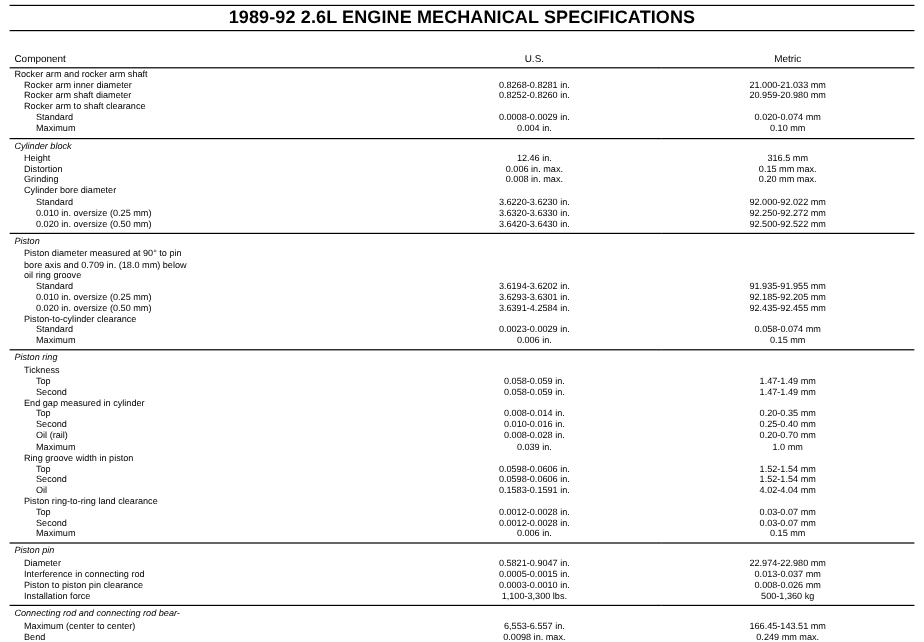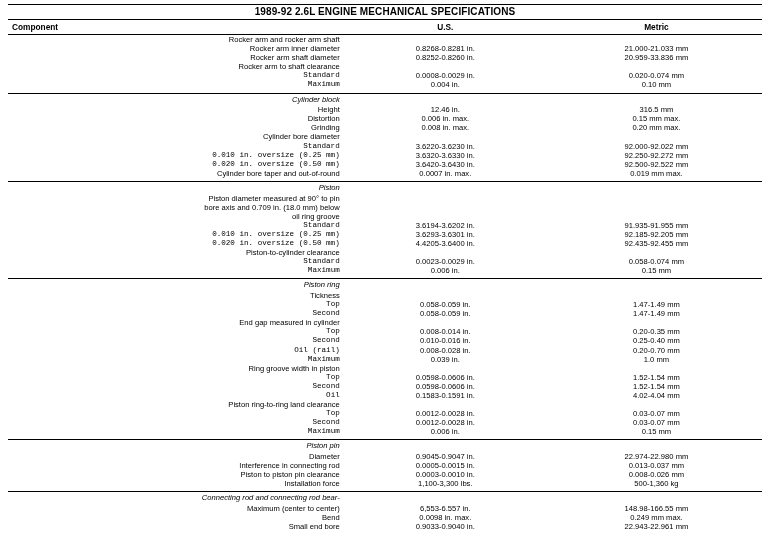--- a/index.html
+++ b/index.html
@@ -16,62 +16,62 @@
   }
   .page {
     width: 770px;
     height: 535px;
     box-sizing: border-box;
     padding: 4px 8px 0 8px;
     position: relative;
   }
   .doc-title {
     text-align: center;
-    font-size: 10px;
+    font-size: 15px;
     font-weight: bold;
     letter-spacing: 0.1px;
     padding: 1px 0 2px 0;
     border-top: 1.5px solid #000;
     border-bottom: 1.5px solid #000;
-    margin: 0 0 0 0;
+    margin: 0 0 16px 0;
   }
   table.spec {
     width: 100%;
     border-collapse: collapse;
     table-layout: fixed;
     font-size: 7.6px;
   }
   table.spec col.c-comp { width: 44%; }
   table.spec col.c-us { width: 28%; }
   table.spec col.c-met { width: 28%; }
 
   th.hdr {
-    font-weight: bold;
+    font-weight: normal;
     font-size: 8.3px;
     text-align: center;
     padding: 2px 0 2px 0;
     border-bottom: 1px solid #000;
   }
   th.hdr.left {
     text-align: left;
     padding-left: 4px;
   }
   td {
     padding: 0;
     line-height: 9.1px;
     vertical-align: top;
     height: 9.1px;
   }
-  td.comp { text-align: right; }
+  td.comp { text-align: left; }
   td.val { text-align: center; }
 
   
   .ind0 { padding-left: 4px; }
   .ind1 { padding-left: 12px; }
-  .ind2 { padding-left: 22px; font-family: Liberation Mono, monospace; }
+  .ind2 { padding-left: 22px; }
 
   tr.group-sep > td {
     border-top: 1px solid #000;
     padding-top: 1px;
     height: 10.6px;
     font-style: italic;
   }
   tr.spacer > td {
     height: 3px;
     line-height: 3px;
@@ -105,21 +105,21 @@
           <td class="val"></td>
         </tr>
         <tr>
           <td class="comp ind1">Rocker arm inner diameter</td>
           <td class="val">0.8268-0.8281 in.</td>
           <td class="val">21.000-21.033 mm</td>
         </tr>
         <tr>
           <td class="comp ind1">Rocker arm shaft diameter</td>
           <td class="val">0.8252-0.8260 in.</td>
-          <td class="val">20.959-33.836 mm</td>
+          <td class="val">20.959-20.980 mm</td>
         </tr>
         <tr>
           <td class="comp ind1">Rocker arm to shaft clearance</td>
           <td class="val"></td>
           <td class="val"></td>
         </tr>
         <tr>
           <td class="comp ind2">Standard</td>
           <td class="val">0.0008-0.0029 in.</td>
           <td class="val">0.020-0.074 mm</td>
@@ -165,25 +165,20 @@
         <tr>
           <td class="comp ind2">0.010 in. oversize (0.25 mm)</td>
           <td class="val">3.6320-3.6330 in.</td>
           <td class="val">92.250-92.272 mm</td>
         </tr>
         <tr>
           <td class="comp ind2">0.020 in. oversize (0.50 mm)</td>
           <td class="val">3.6420-3.6430 in.</td>
           <td class="val">92.500-92.522 mm</td>
         </tr>
-        <tr>
-          <td class="comp ind1">Cylinder bore taper and out-of-round</td>
-          <td class="val">0.0007 in. max.</td>
-          <td class="val">0.019 mm max.</td>
-        </tr>
         <tr class="spacer">
           <td colspan="3"></td>
         </tr>
         <tr class="group-sep">
           <td class="comp ind0">Piston</td>
           <td class="val"></td>
           <td class="val"></td>
         </tr>
         <tr>
           <td class="comp ind1">Piston diameter measured at 90° to pin</td>
@@ -205,21 +200,21 @@
           <td class="val">3.6194-3.6202 in.</td>
           <td class="val">91.935-91.955 mm</td>
         </tr>
         <tr>
           <td class="comp ind2">0.010 in. oversize (0.25 mm)</td>
           <td class="val">3.6293-3.6301 in.</td>
           <td class="val">92.185-92.205 mm</td>
         </tr>
         <tr>
           <td class="comp ind2">0.020 in. oversize (0.50 mm)</td>
-          <td class="val">4.4205-3.6400 in.</td>
+          <td class="val">3.6391-4.2584 in.</td>
           <td class="val">92.435-92.455 mm</td>
         </tr>
         <tr>
           <td class="comp ind1">Piston-to-cylinder clearance</td>
           <td class="val"></td>
           <td class="val"></td>
         </tr>
         <tr>
           <td class="comp ind2">Standard</td>
           <td class="val">0.0023-0.0029 in.</td>
@@ -321,21 +316,21 @@
         <tr class="spacer">
           <td colspan="3"></td>
         </tr>
         <tr class="group-sep">
           <td class="comp ind0">Piston pin</td>
           <td class="val"></td>
           <td class="val"></td>
         </tr>
         <tr>
           <td class="comp ind1">Diameter</td>
-          <td class="val">0.9045-0.9047 in.</td>
+          <td class="val">0.5821-0.9047 in.</td>
           <td class="val">22.974-22.980 mm</td>
         </tr>
         <tr>
           <td class="comp ind1">Interference in connecting rod</td>
           <td class="val">0.0005-0.0015 in.</td>
           <td class="val">0.013-0.037 mm</td>
         </tr>
         <tr>
           <td class="comp ind1">Piston to piston pin clearance</td>
           <td class="val">0.0003-0.0010 in.</td>
@@ -350,21 +345,21 @@
           <td colspan="3"></td>
         </tr>
         <tr class="group-sep">
           <td class="comp ind0">Connecting rod and connecting rod bear-</td>
           <td class="val"></td>
           <td class="val"></td>
         </tr>
         <tr>
           <td class="comp ind1">Maximum (center to center)</td>
           <td class="val">6,553-6.557 in.</td>
-          <td class="val">148.98-166.55 mm</td>
+          <td class="val">166.45-143.51 mm</td>
         </tr>
         <tr>
           <td class="comp ind1">Bend</td>
           <td class="val">0.0098 in. max.</td>
           <td class="val">0.249 mm max.</td>
         </tr>
         <tr>
           <td class="comp ind1">Small end bore</td>
           <td class="val">0.9033-0.9040 in.</td>
           <td class="val">22.943-22.961 mm</td>

